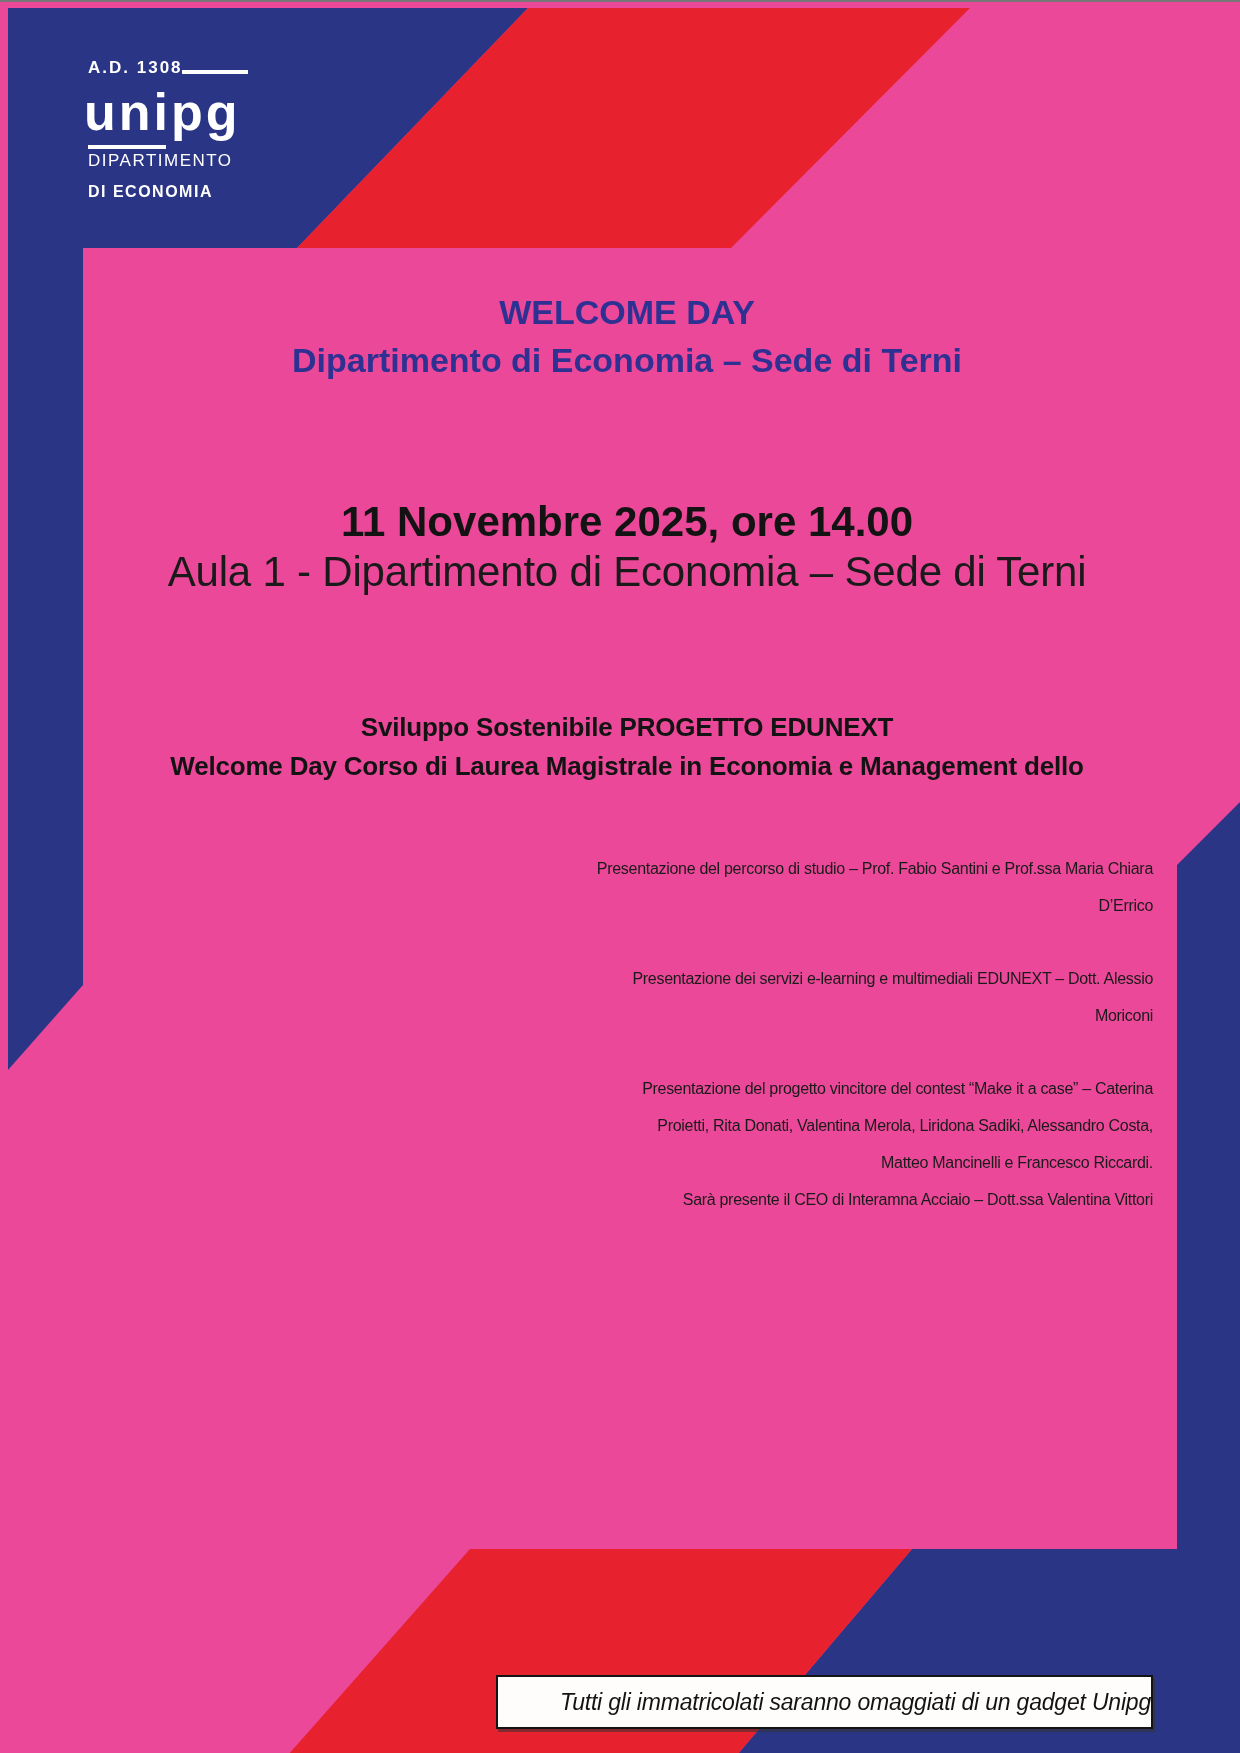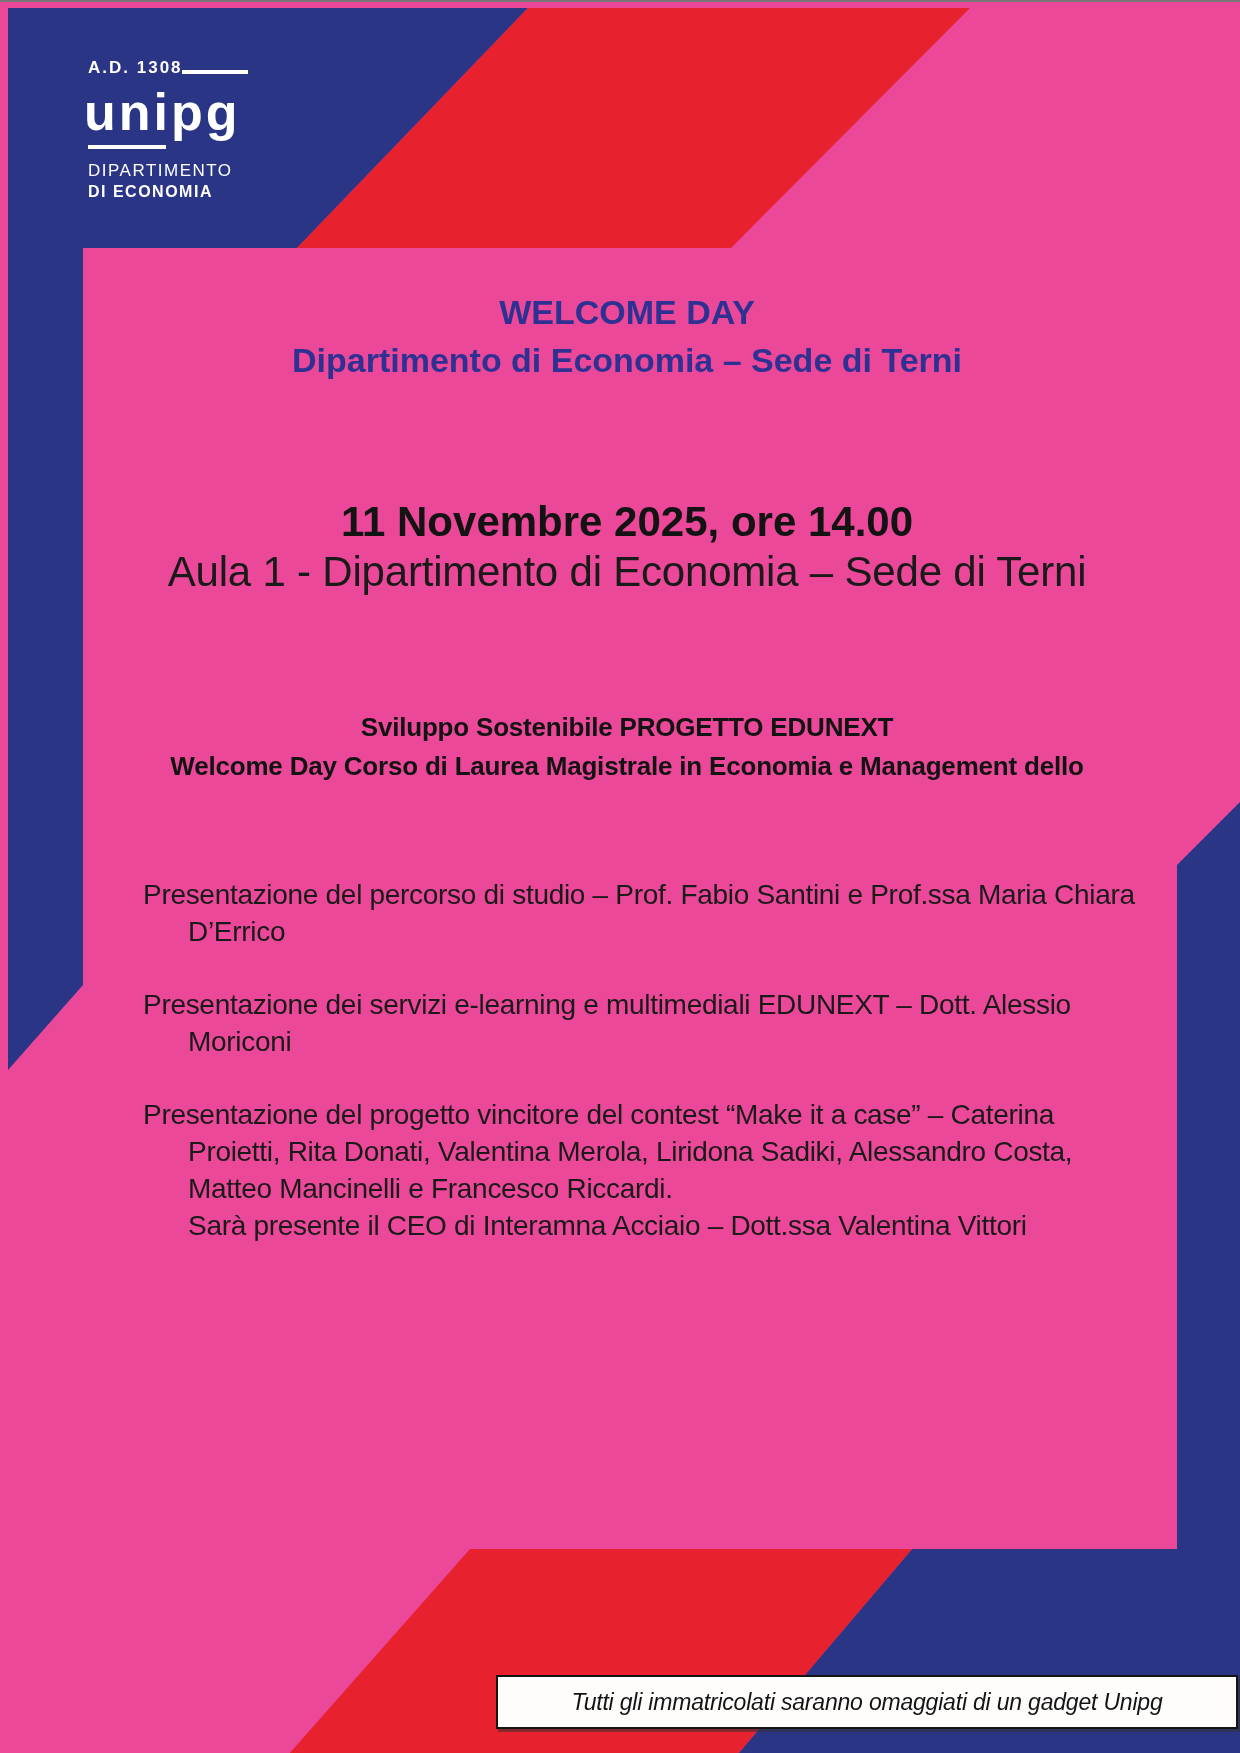--- a/index.html
+++ b/index.html
@@ -22,53 +22,53 @@
     position:absolute;left:182px;top:68px;width:66px;height:4px;background:#fff;
   }
   .logo-wordmark{
     position:absolute;left:84px;top:80px;
     color:#fff;font-size:52px;font-weight:600;letter-spacing:3px;
   }
   .logo-underline{
     position:absolute;left:88px;top:143px;width:78px;height:4px;background:#fff;
   }
   .logo-dept1{
-    position:absolute;left:88px;top:159px;
+    position:absolute;left:88px;top:149px;
     color:#fff;font-size:17px;font-weight:500;letter-spacing:1.5px;
   }
   .logo-dept2{
     position:absolute;left:88px;top:181px;
     color:#fff;font-size:16px;font-weight:700;letter-spacing:1.5px;
   }
 
   
   .center-col{position:absolute;left:132px;width:990px;text-align:center;}
   .title-main{top:288px;font-size:34px;font-weight:bold;line-height:44px;}
   .title-sub{top:336px;font-size:34px;font-weight:bold;line-height:44px;}
   .event-date{top:494px;font-size:42px;font-weight:bold;line-height:52px;color:#131313;}
   .event-loc{top:549px;font-size:42px;line-height:42px;color:#1a1a1a;letter-spacing:-0.2px;}
   .course-line{font-size:26px;font-weight:bold;line-height:39px;color:#131313;letter-spacing:-0.2px;}
   .course-block{top:706px;}
 
   
   .agenda{
-    position:absolute;left:143px;top:874px;width:1010px;
-    font-size:28px;line-height:37px;color:#1a1a1a;letter-spacing:-0.3px;
+    position:absolute;left:143px;top:848px;width:1010px;
+    font-size:16px;line-height:37px;color:#1a1a1a;letter-spacing:-0.3px;text-align:right;
   }
   .agenda .line{white-space:nowrap;}
   .agenda .indent{padding-left:45px;}
   .agenda .para-gap{height:36px;}
 
   
   .note-box{
-    position:absolute;left:496px;top:1673px;width:742px;height:54px;
+    position:absolute;left:496px;top:1673px;width:657px;height:54px;
     background:#fffdfc;border:2.5px solid #141414;
     box-sizing:border-box;
     box-shadow:2px 3px 0 rgba(50,50,50,.55);
-    display:flex;align-items:center;justify-content:center;
+    display:flex;align-items:center;justify-content:flex-end;
   }
   .note-text{
     font-style:italic;font-size:23px;color:#131313;letter-spacing:-0.2px;
     font-weight:500;
   }
 </style>
 </head>
 <body>
 
 <div class="page">

